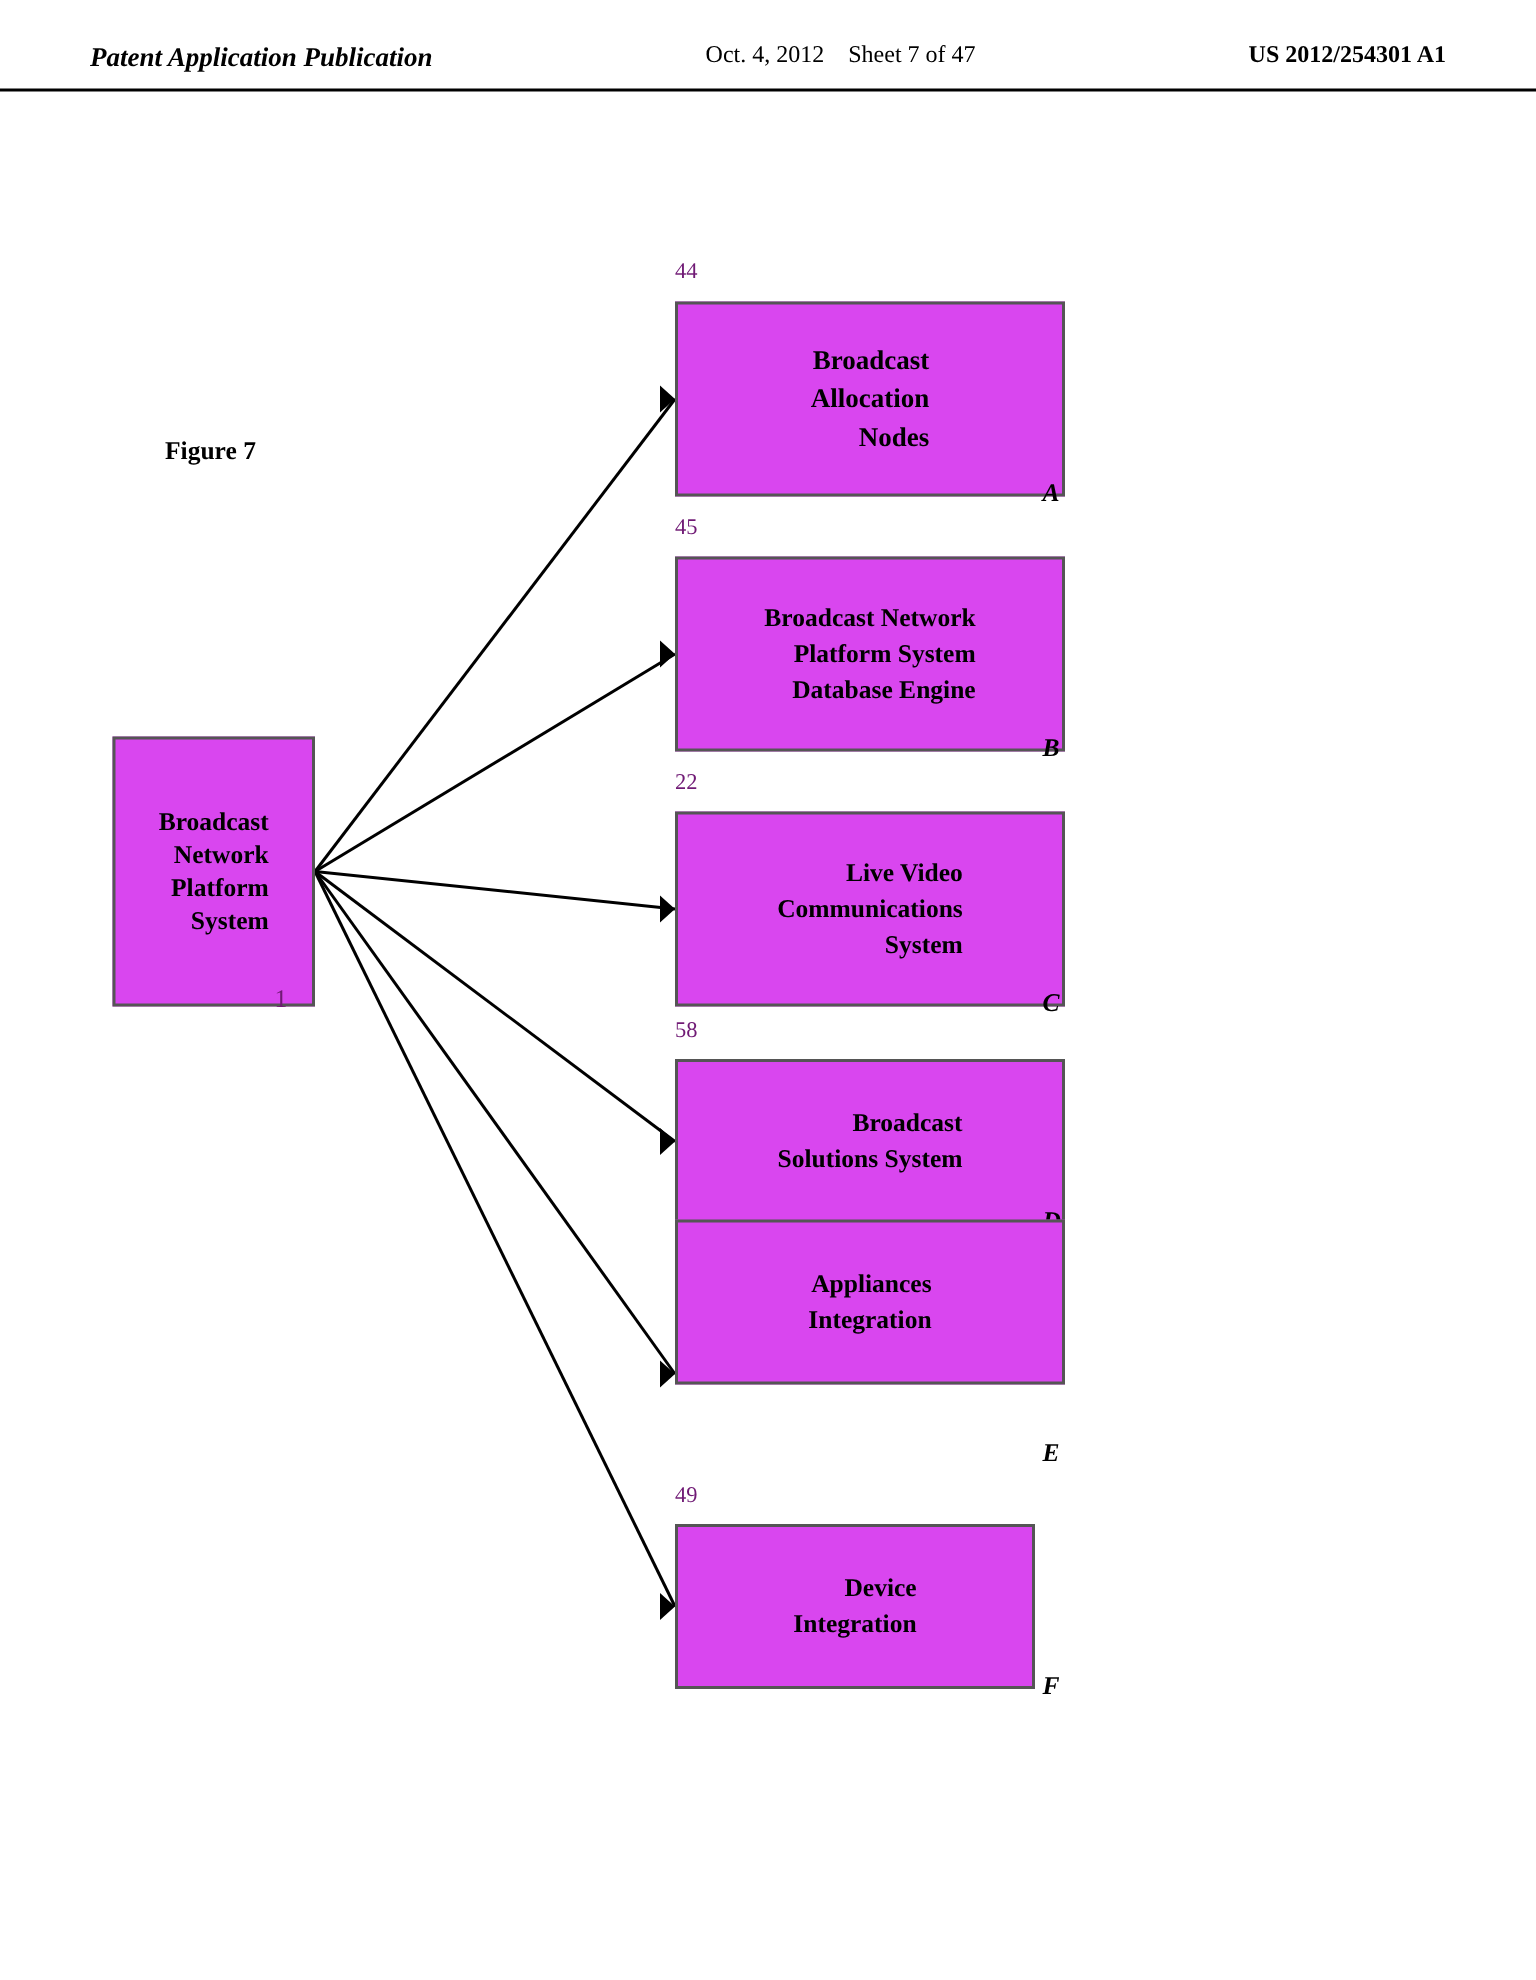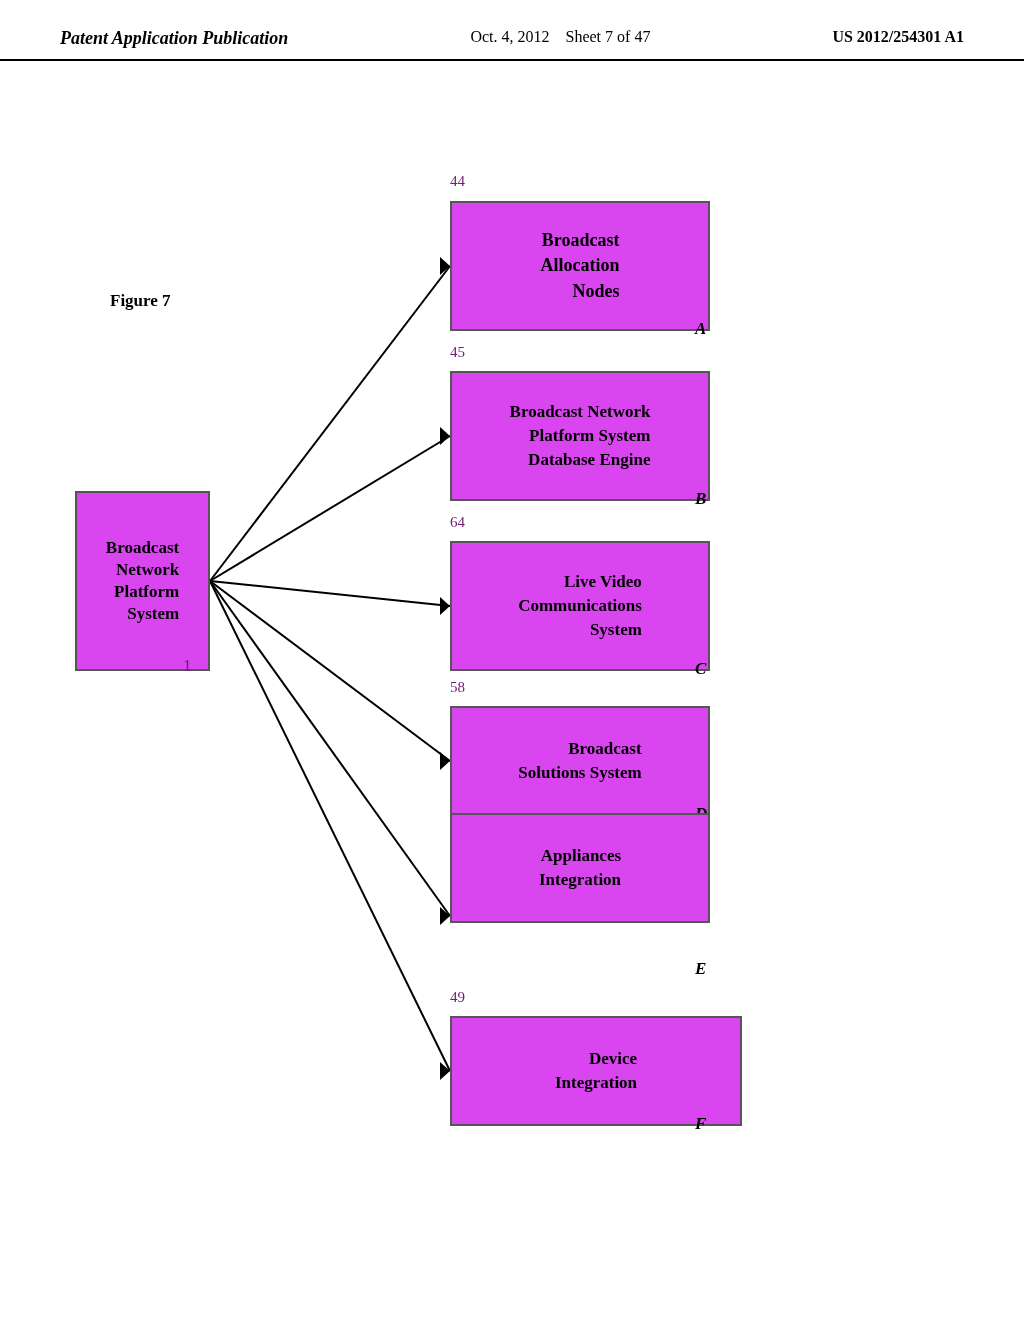--- a/index.html
+++ b/index.html
@@ -144,21 +144,21 @@
   </div>
   <div class="corner-letter" style="left:695px; top:258px;">A</div>
 
   <div class="node-number" style="left:450px; top:283px;">45</div>
 
   <div class="node-box" style="left:450px; top:310px; width:260px; height:130px; font-size:17px; line-height:1.4;">
     <span>Broadcast Network<br>Platform System<br>Database Engine</span>
   </div>
   <div class="corner-letter" style="left:695px; top:428px;">B</div>
 
-  <div class="node-number" style="left:450px; top:453px;">64</div>
+  <div class="node-number" style="left:450px; top:453px;">22</div>
 
   <div class="node-box" style="left:450px; top:480px; width:260px; height:130px; font-size:17px; line-height:1.4;">
     <span>Live Video<br>Communications<br>System</span>
   </div>
   <div class="corner-letter" style="left:695px; top:598px;">C</div>
 
   <div class="node-number" style="left:450px; top:618px;">58</div>
 
   <div class="node-box" style="left:450px; top:645px; width:260px; height:110px; font-size:17px; line-height:1.4;">
     <span>Broadcast<br>Solutions System</span>
@@ -167,18 +167,18 @@
 
   <div class="node-number" style="left:450px; top:773px;margin-left:19px;">48</div>
 
   <div class="node-box" style="left:450px; top:752px; width:260px; height:110px; font-size:17px; line-height:1.4;">
     <span>Appliances<br>Integration</span>
   </div>
   <div class="corner-letter" style="left:695px; top:898px;">E</div>
 
   <div class="node-number" style="left:450px; top:928px;">49</div>
 
-  <div class="node-box" style="left:450px; top:955px; width:292px; height:110px; font-size:17px; line-height:1.4;">
+  <div class="node-box" style="left:450px; top:955px; width:240px; height:110px; font-size:17px; line-height:1.4;">
     <span>Device<br>Integration</span>
   </div>
   <div class="corner-letter" style="left:695px; top:1053px;">F</div>
 
 </div>
 
 </body></html>

